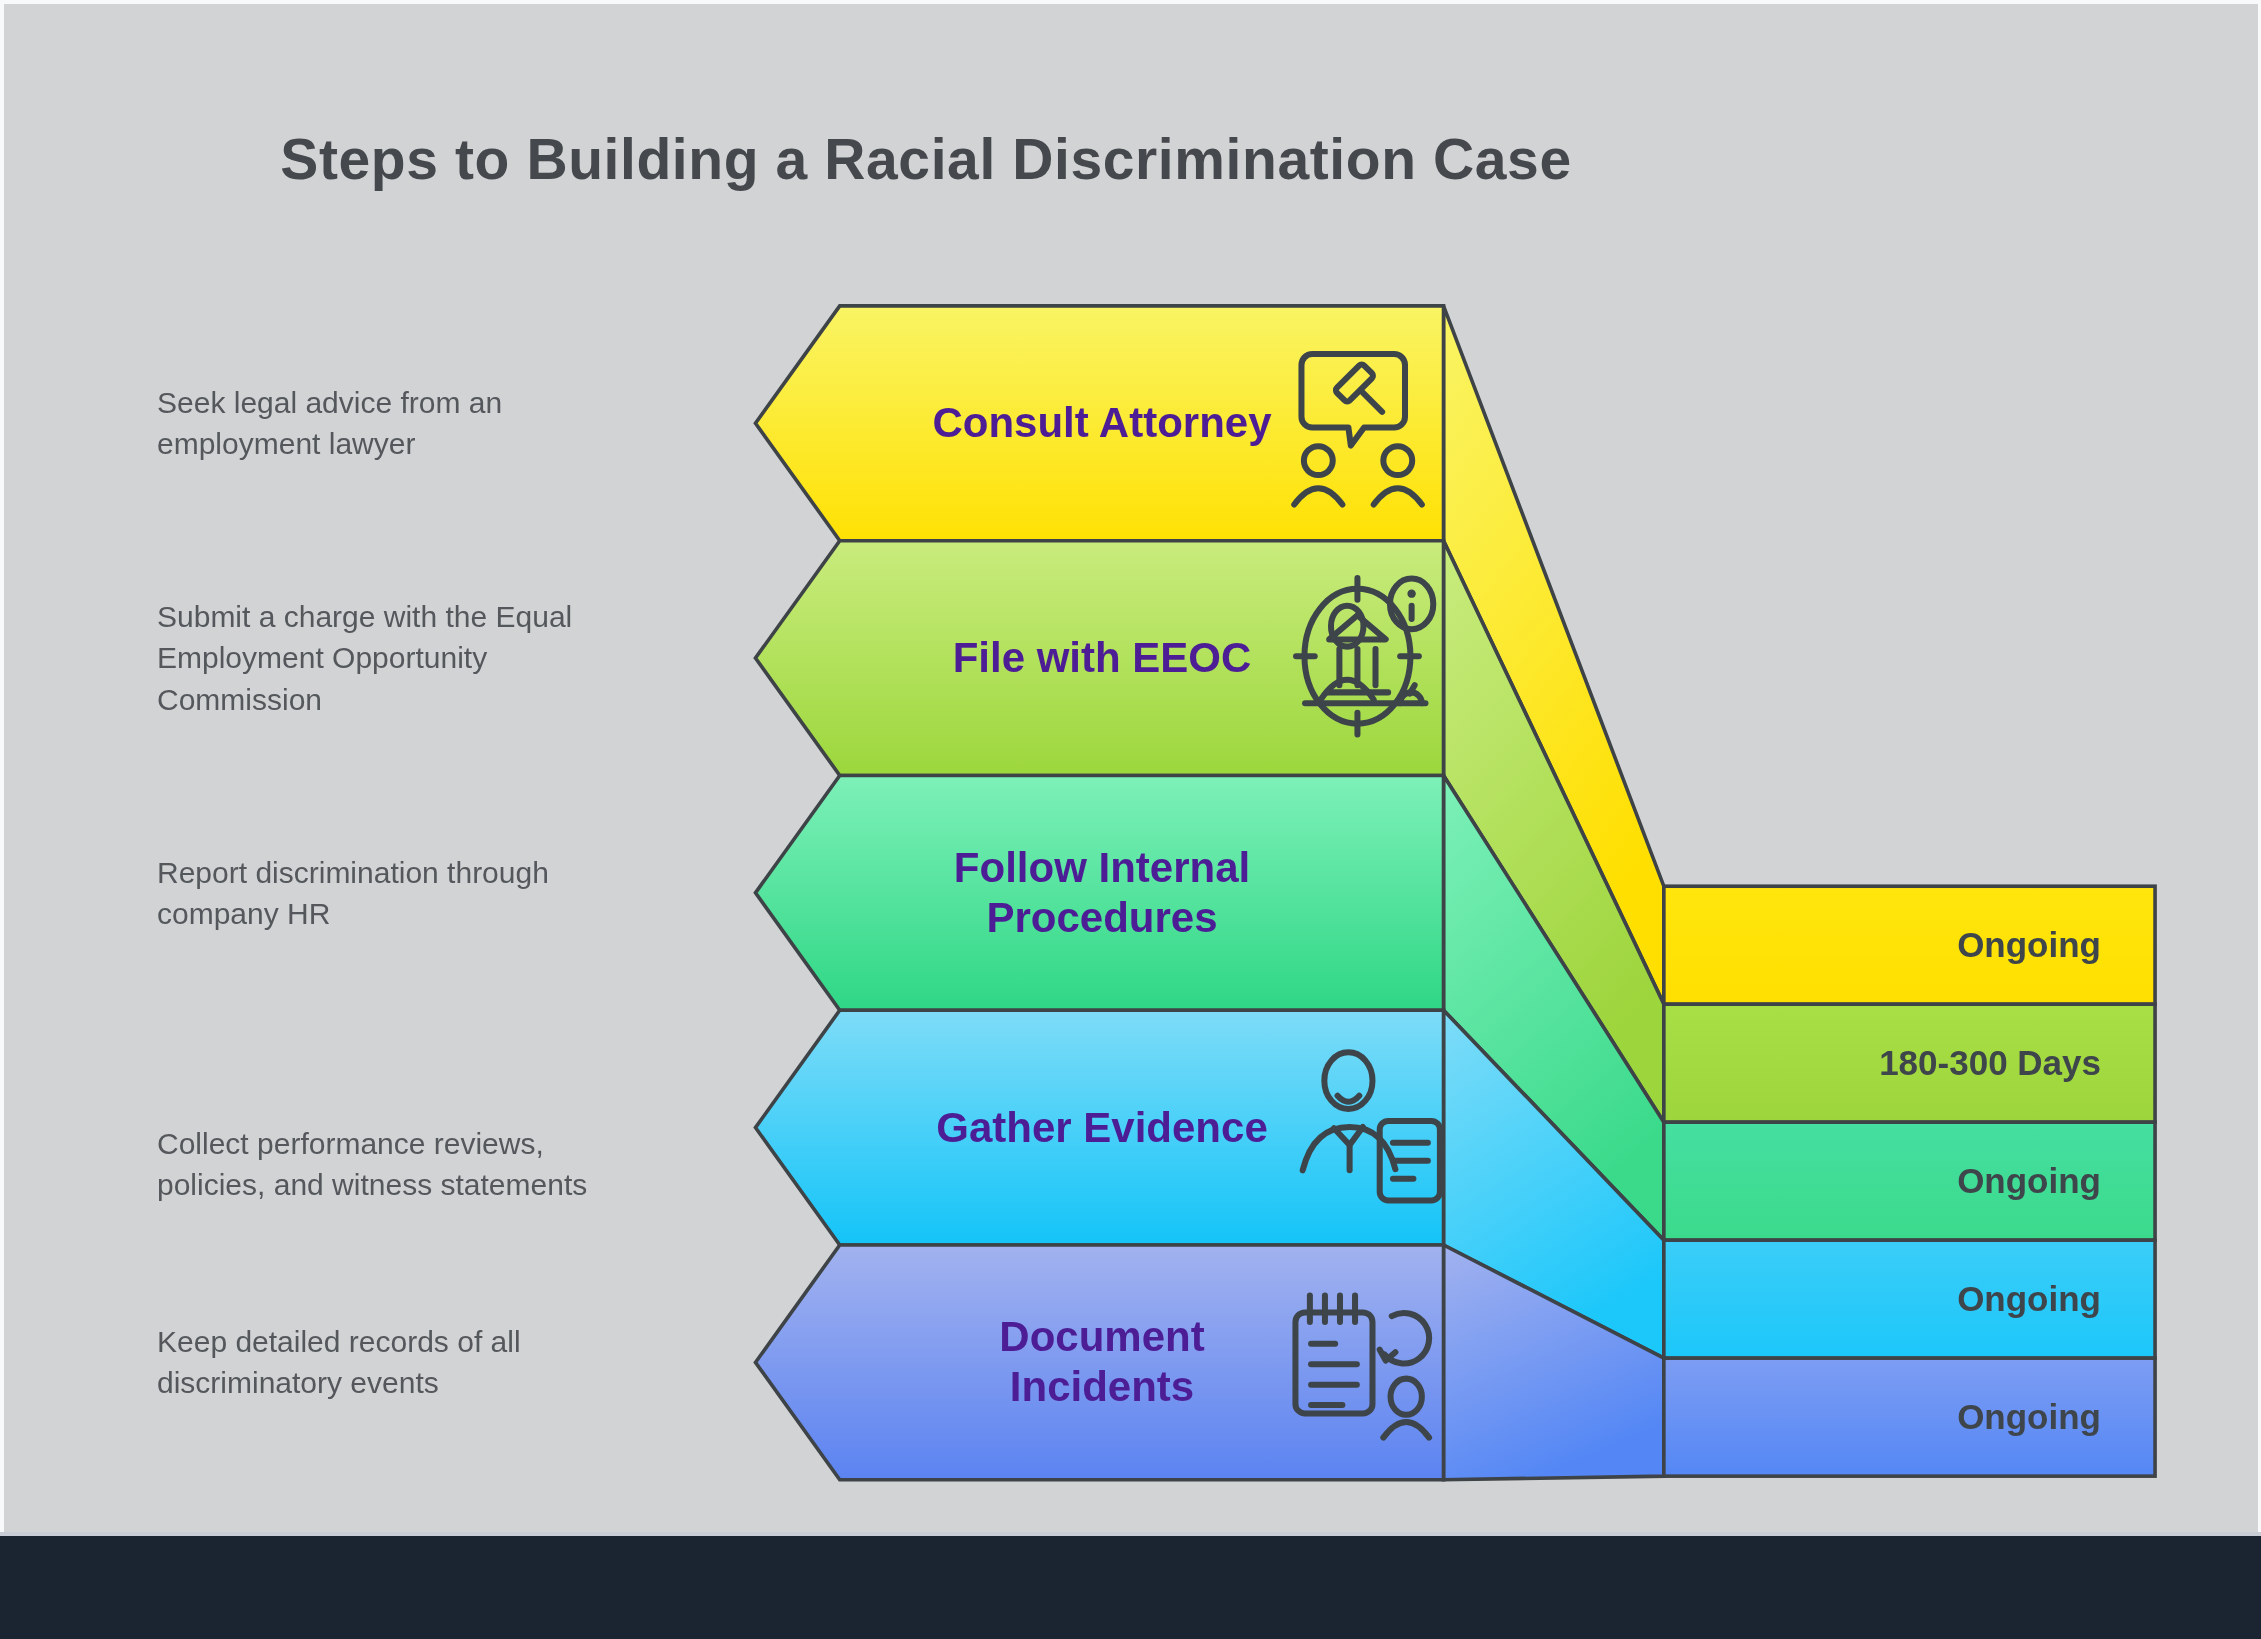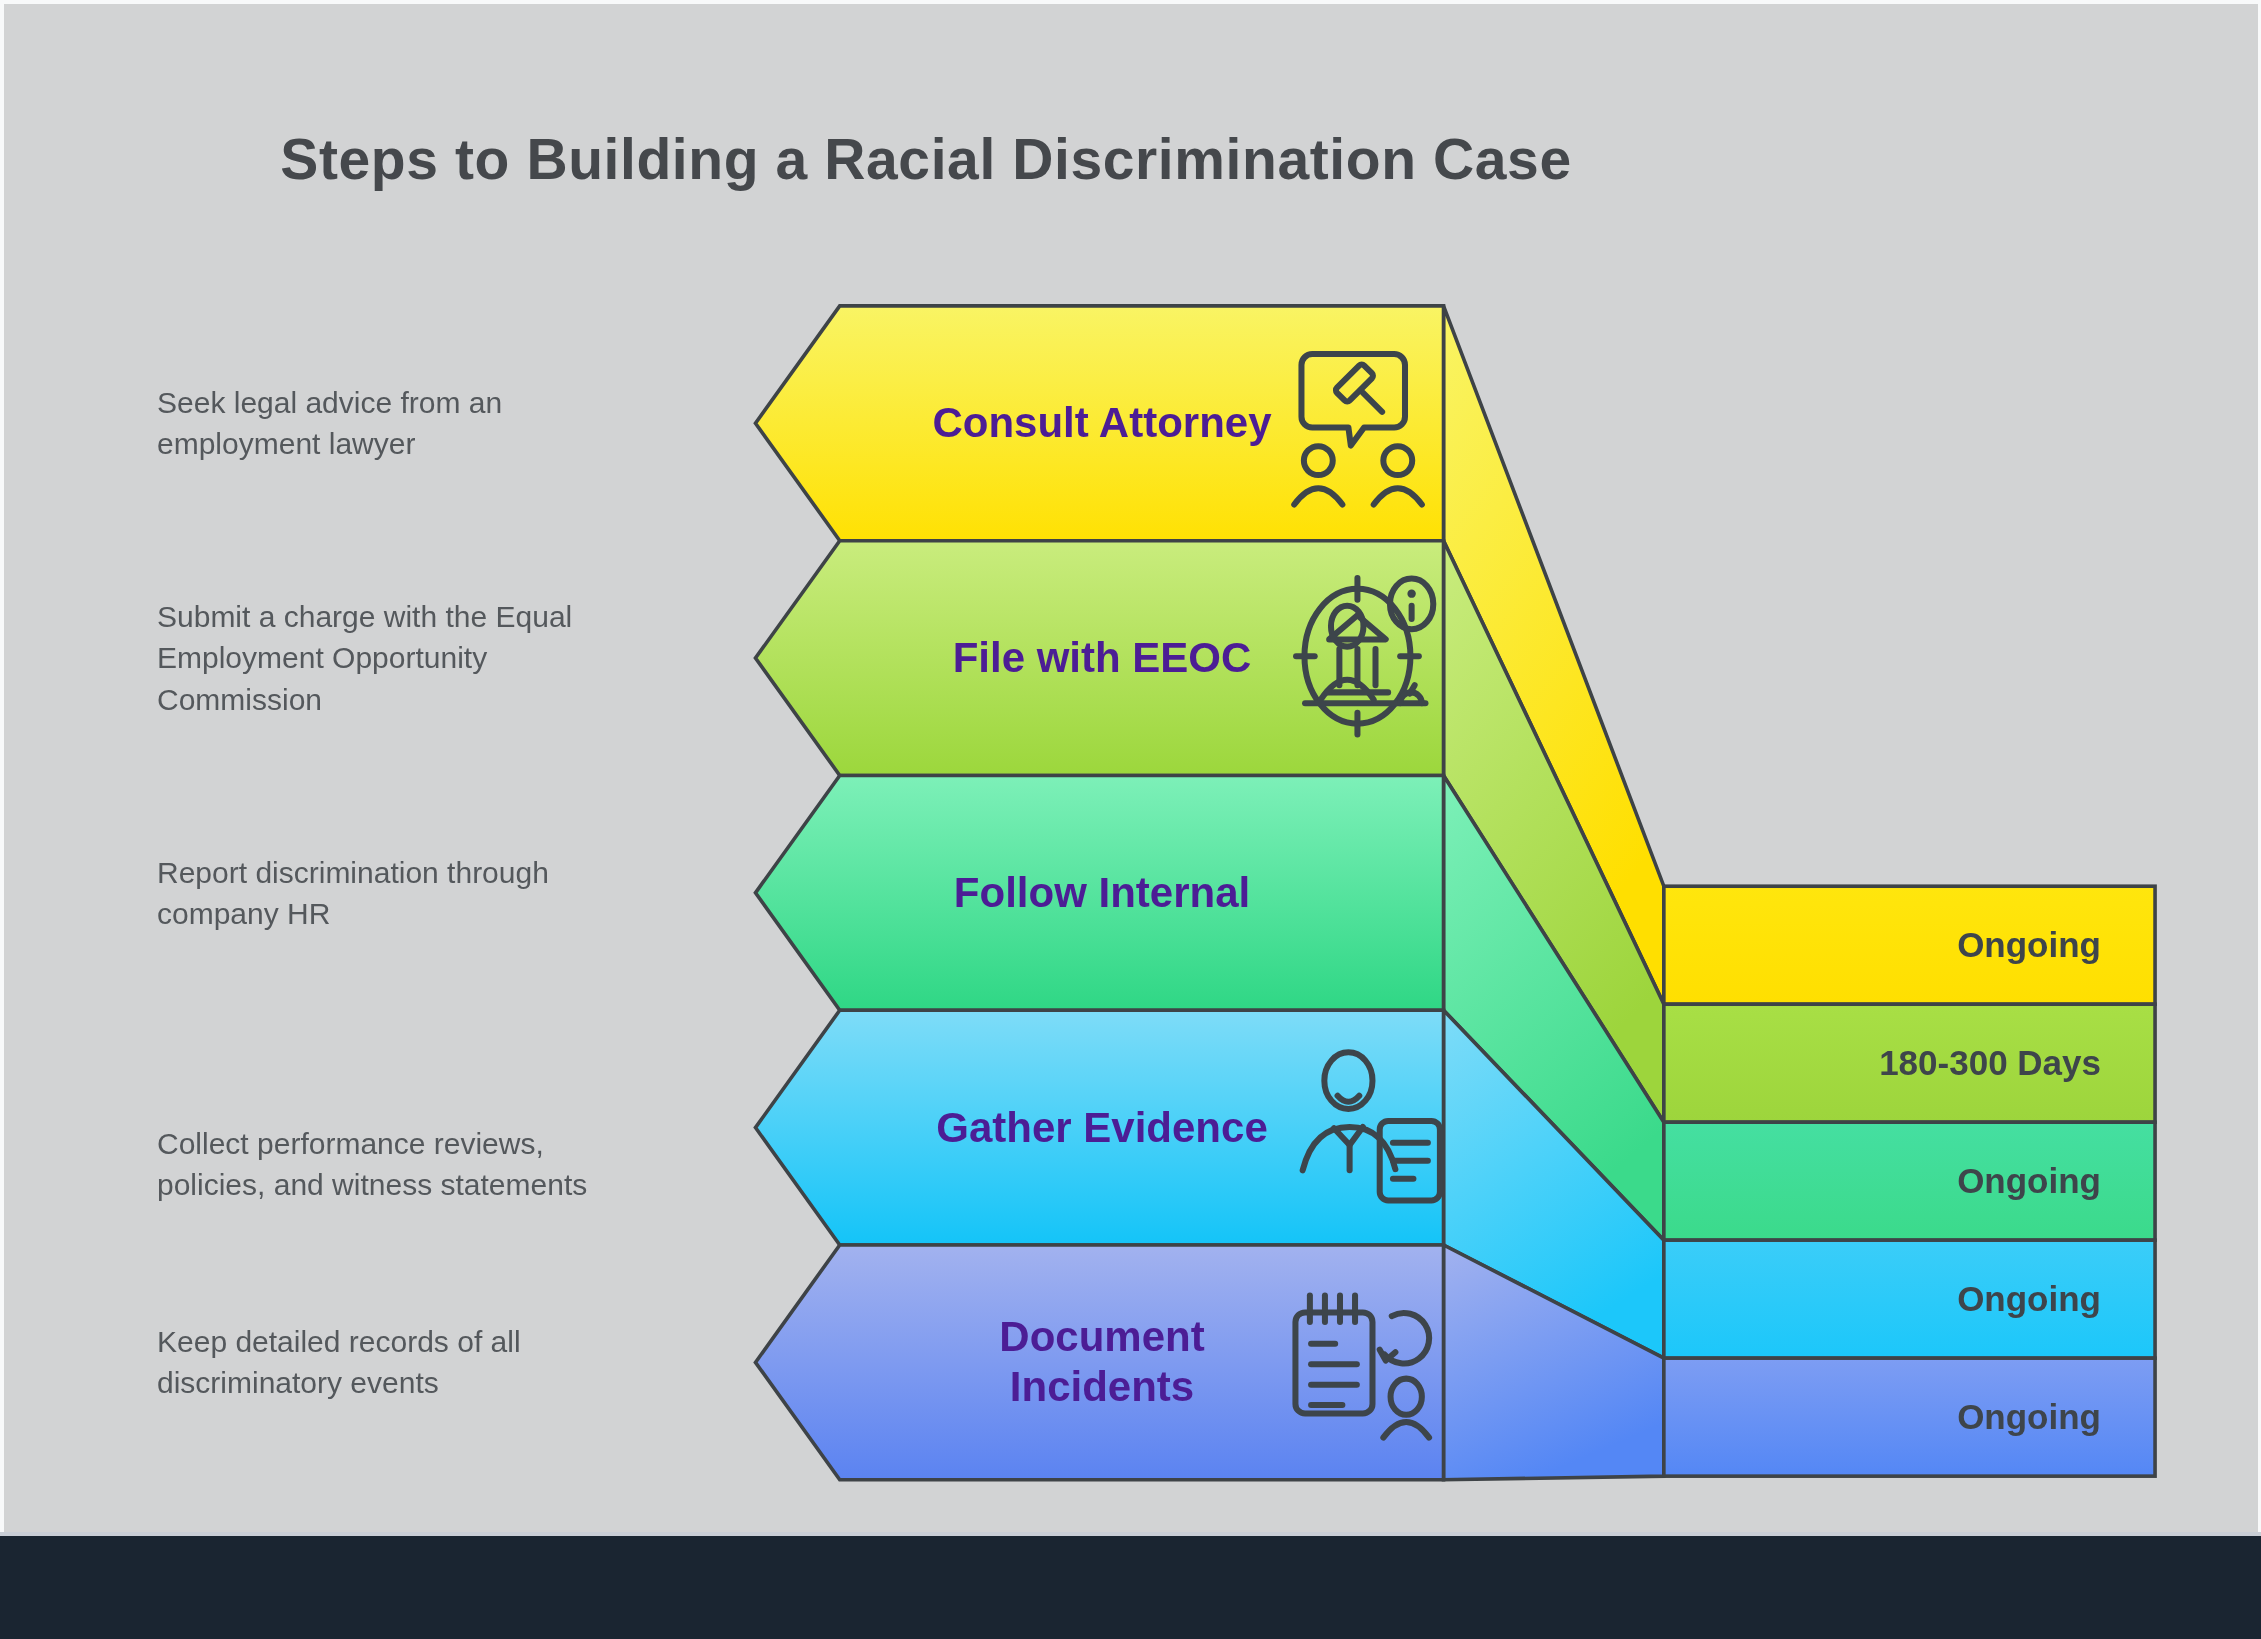--- a/index.html
+++ b/index.html
@@ -202,20 +202,21 @@
   </div>
 
   <div class="step-label" style="top:423px">
     <span>Consult Attorney</span>
   </div>
   <div class="step-label" style="top:658px">
     <span>File with EEOC</span>
   </div>
   <div class="step-label" style="top:893px">
     <span>Follow Internal</span>
+    <span>Procedures</span>
   </div>
   <div class="step-label" style="top:1128px">
     <span>Gather Evidence</span>
   </div>
   <div class="step-label" style="top:1362px">
     <span>Document</span>
     <span>Incidents</span>
   </div>
 
   <div class="duration" style="top:945px">Ongoing</div>

